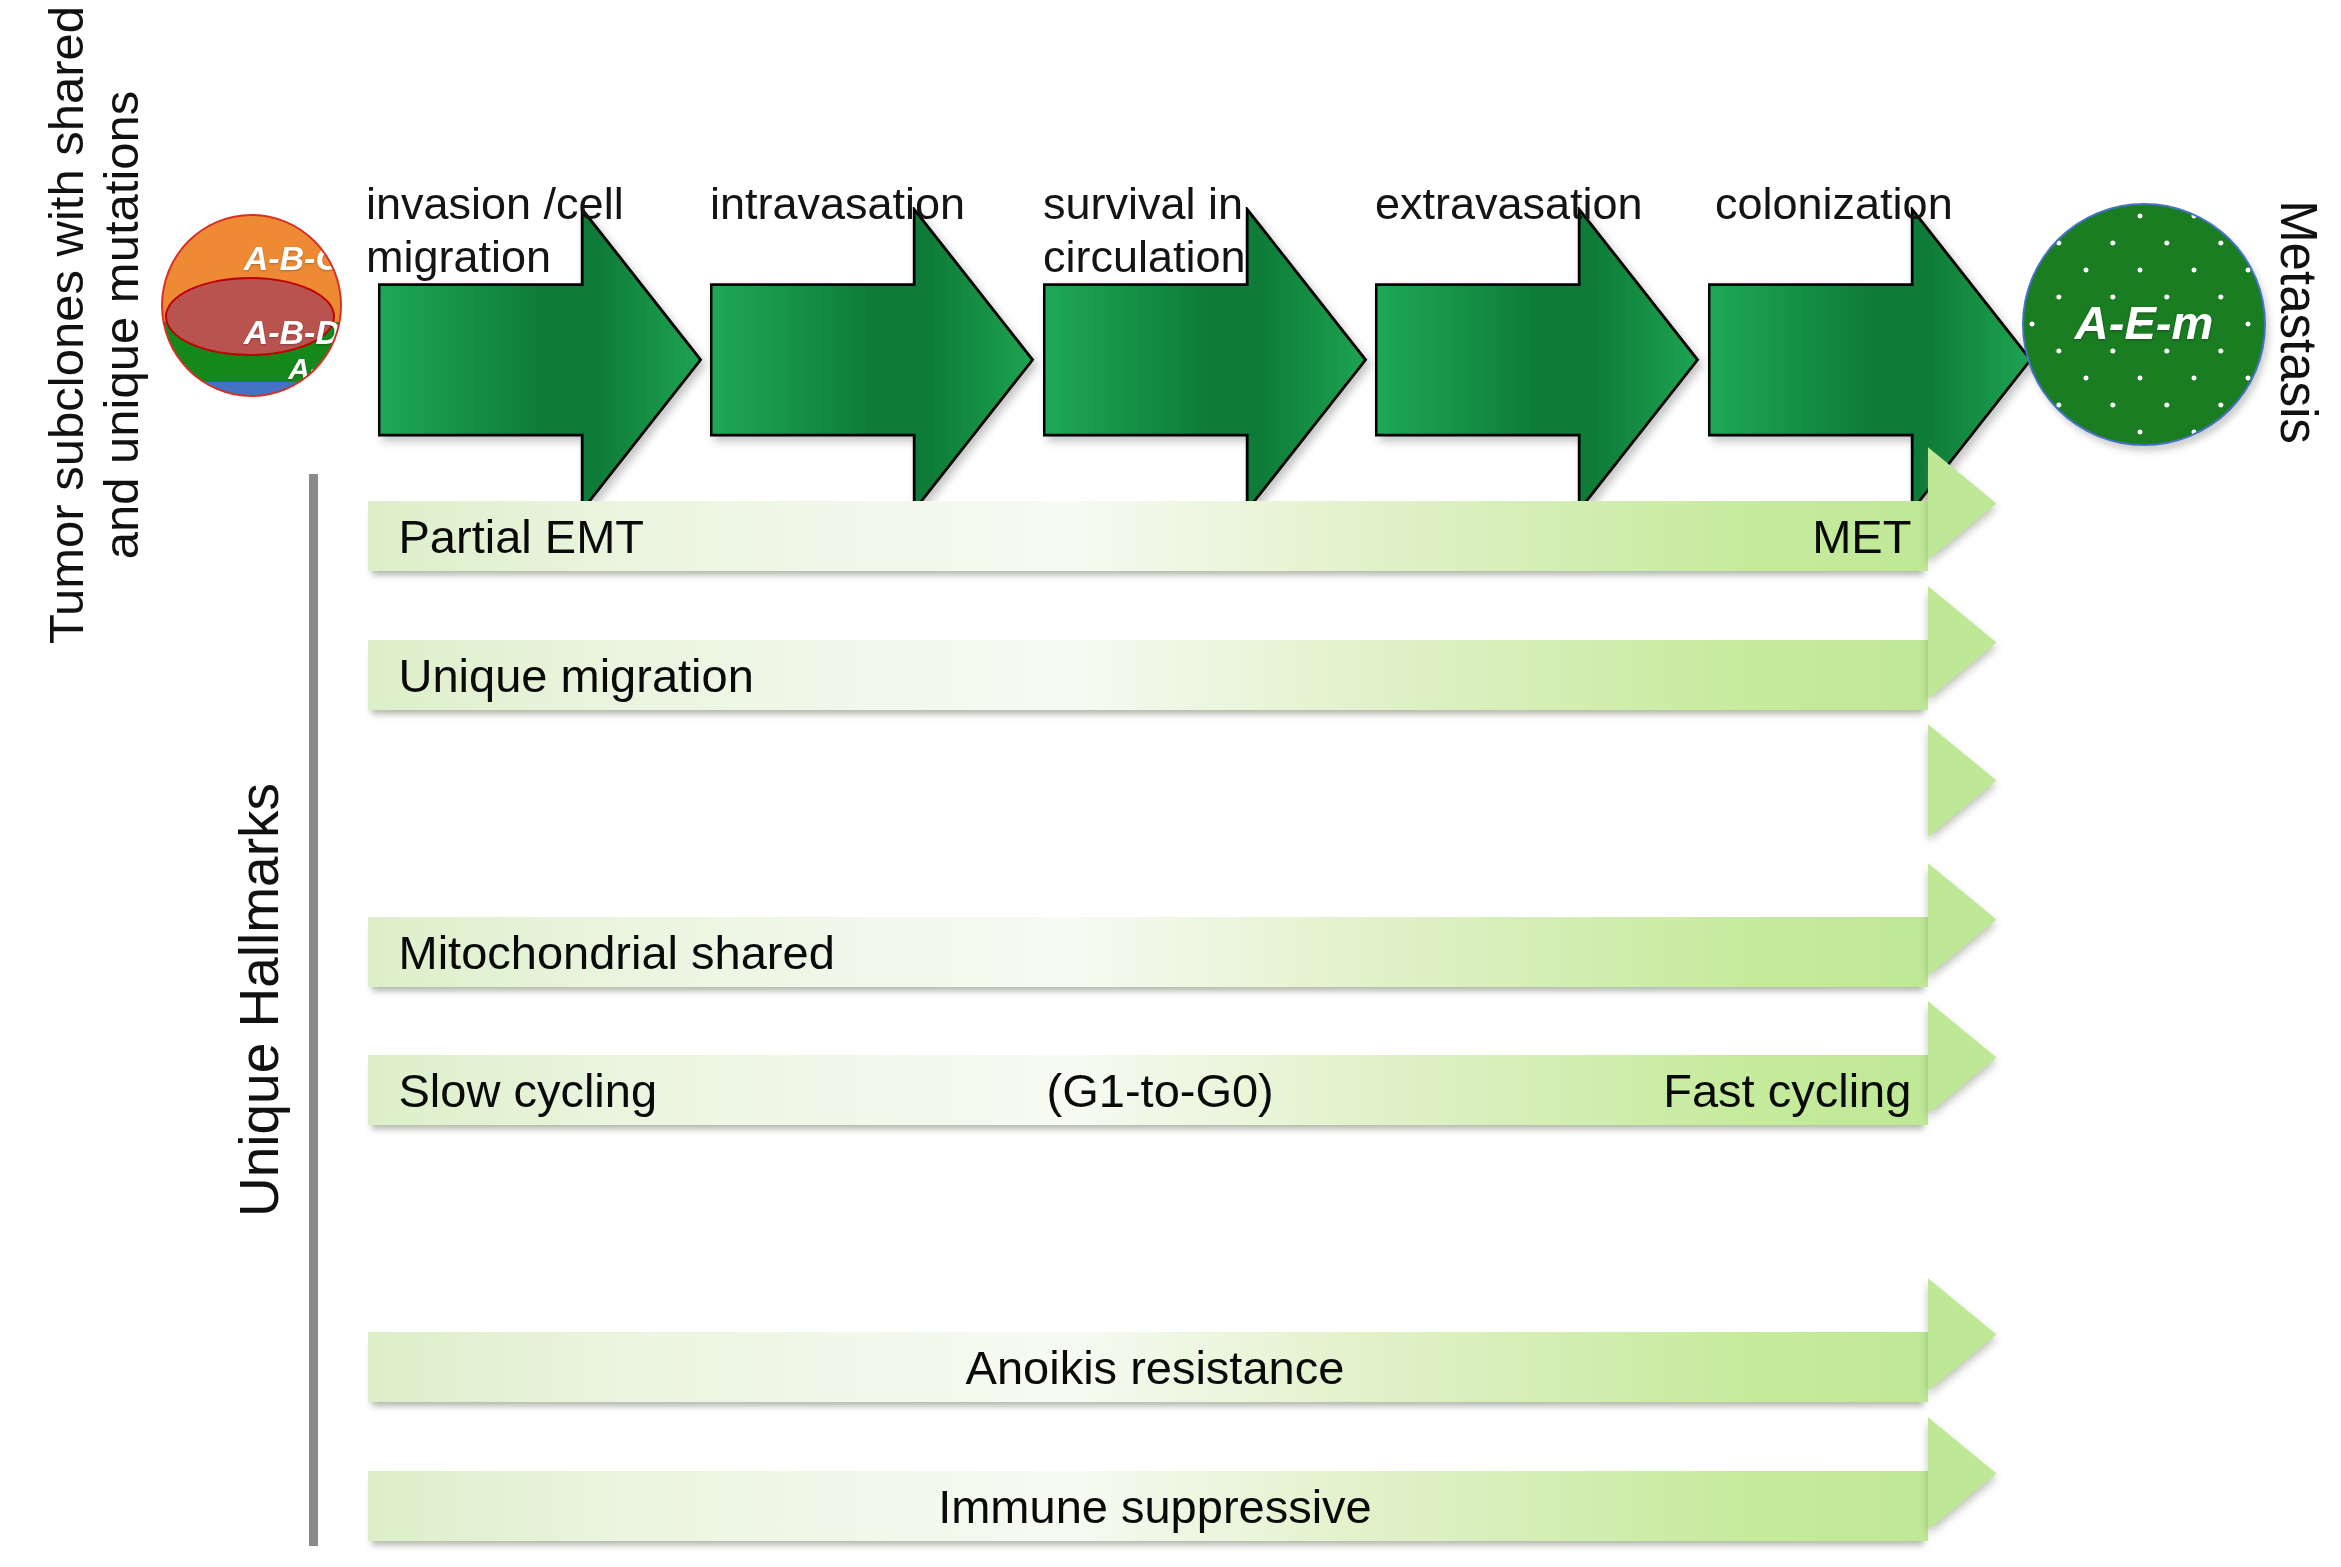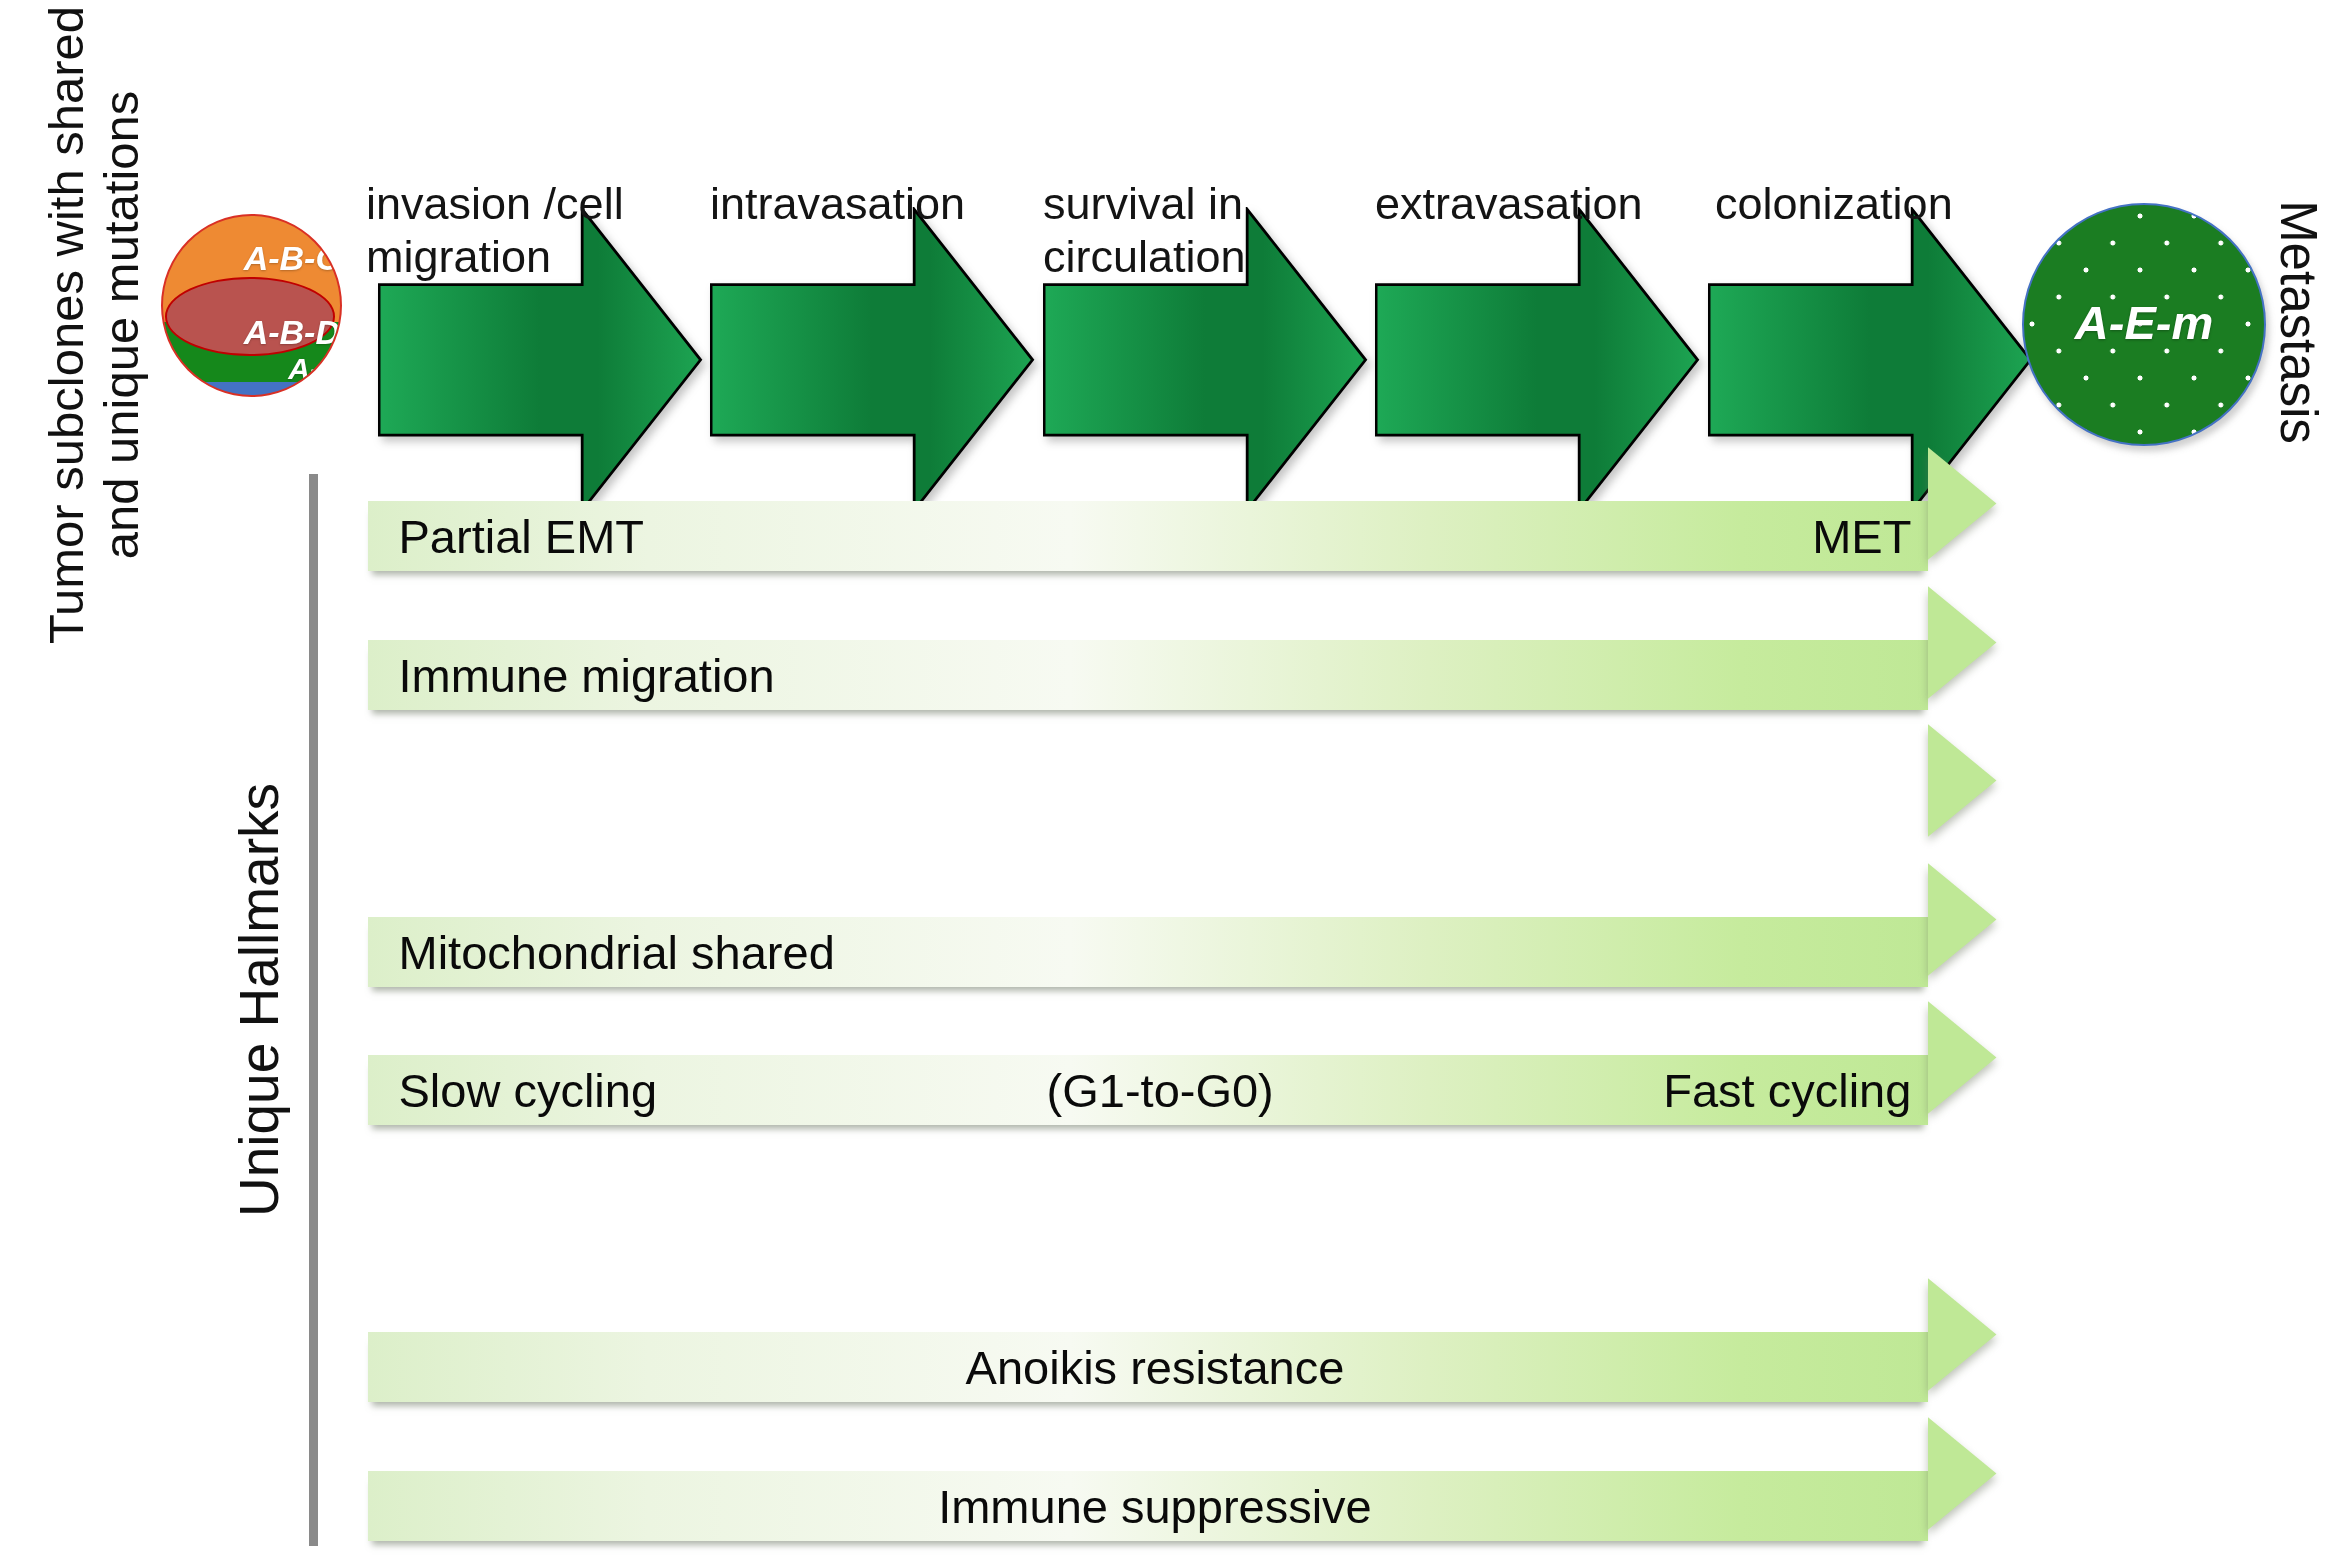--- a/index.html
+++ b/index.html
@@ -195,21 +195,21 @@
     </div>
     <div class="hhead">
       <svg width="69" height="113" viewBox="0 0 125 204">
           <polygon points="0,0 124,102 0,204" fill="var(--hallmark-green)"></polygon>
         </svg>
     </div>
   </div>
 
   <div class="hrow" style="top:608px">
     <div class="hbody">
-      <span>Immune migration</span>
+      <span>Unique migration</span>
       <span></span>
       <span></span>
     </div>
     <div class="hhead">
       <svg width="69" height="113" viewBox="0 0 125 204">
           <polygon points="0,0 124,102 0,204" fill="var(--hallmark-green)"></polygon>
         </svg>
     </div>
   </div>
 

